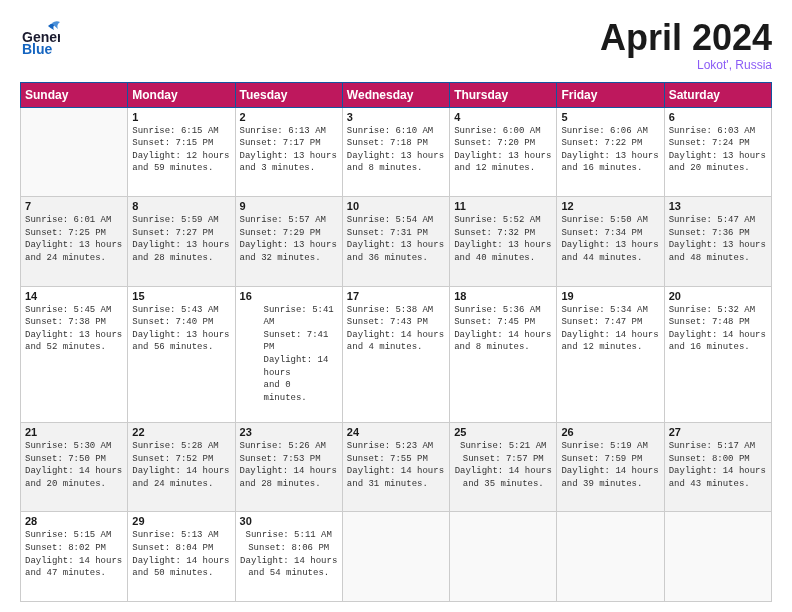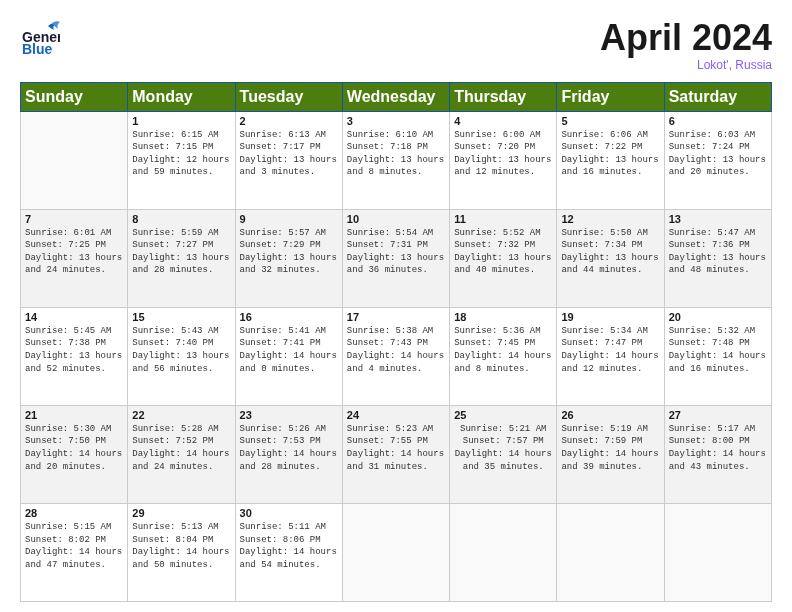--- a/index.html
+++ b/index.html
@@ -38,24 +38,24 @@
       font-weight: normal;
     }
     .calendar {
       flex: 1;
       border: 1px solid #ccc;
       border-collapse: collapse;
       width: 100%;
       table-layout: fixed;
     }
     .calendar th {
-      background-color: #4d7c0f;
+      background-color: #be185d;
       color: #fff;
       padding: 5px 4px;
-      font-size: 16px;
+      font-size: 12px;
       font-weight: bold;
       text-align: left;
       border: 1px solid #1255a0;
     }
     .calendar td {
       vertical-align: top;
       padding: 3px 4px;
       border: 1px solid #ccc;
       font-size: 9.5px;
       color: #222;
@@ -230,21 +230,21 @@
           </td>
           <td>
             <span class="day-num">15</span>
             <div class="day-info" style="white-space: pre-line;">Sunrise: 5:43 AM
 Sunset: 7:40 PM
 Daylight: 13 hours
 and 56 minutes.</div>
           </td>
           <td>
             <span class="day-num">16</span>
-            <div class="day-info" style="white-space: pre-line;">Sunrise: 5:41 AM
+            <div class="day-info" style="white-space: pre-line; margin-left: 24px;">Sunrise: 5:41 AM
 Sunset: 7:41 PM
 Daylight: 14 hours
 and 0 minutes.</div>
           </td>
           <td>
             <span class="day-num">17</span>
             <div class="day-info" style="white-space: pre-line;">Sunrise: 5:38 AM
 Sunset: 7:43 PM
 Daylight: 14 hours
 and 4 minutes.</div>
@@ -332,21 +332,21 @@
           </td>
           <td>
             <span class="day-num">29</span>
             <div class="day-info" style="white-space: pre-line;">Sunrise: 5:13 AM
 Sunset: 8:04 PM
 Daylight: 14 hours
 and 50 minutes.</div>
           </td>
           <td>
             <span class="day-num">30</span>
-            <div class="day-info" style="white-space: pre-line;">Sunrise: 5:11 AM
+            <div class="day-info" style="white-space: pre-line; text-align: center;">Sunrise: 5:11 AM
 Sunset: 8:06 PM
 Daylight: 14 hours
 and 54 minutes.</div>
           </td>
           <td class="empty"></td>
           <td class="empty"></td>
           <td class="empty"></td>
           <td class="empty"></td>
         </tr>
       </tbody>

